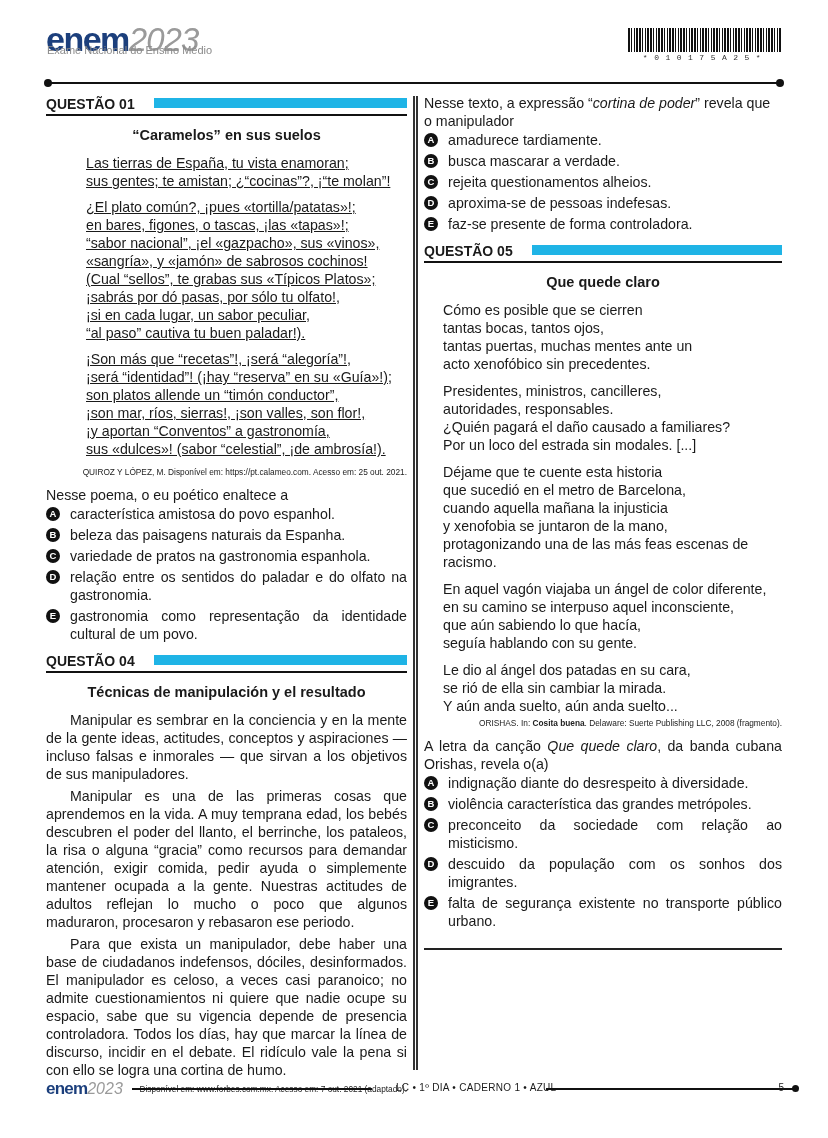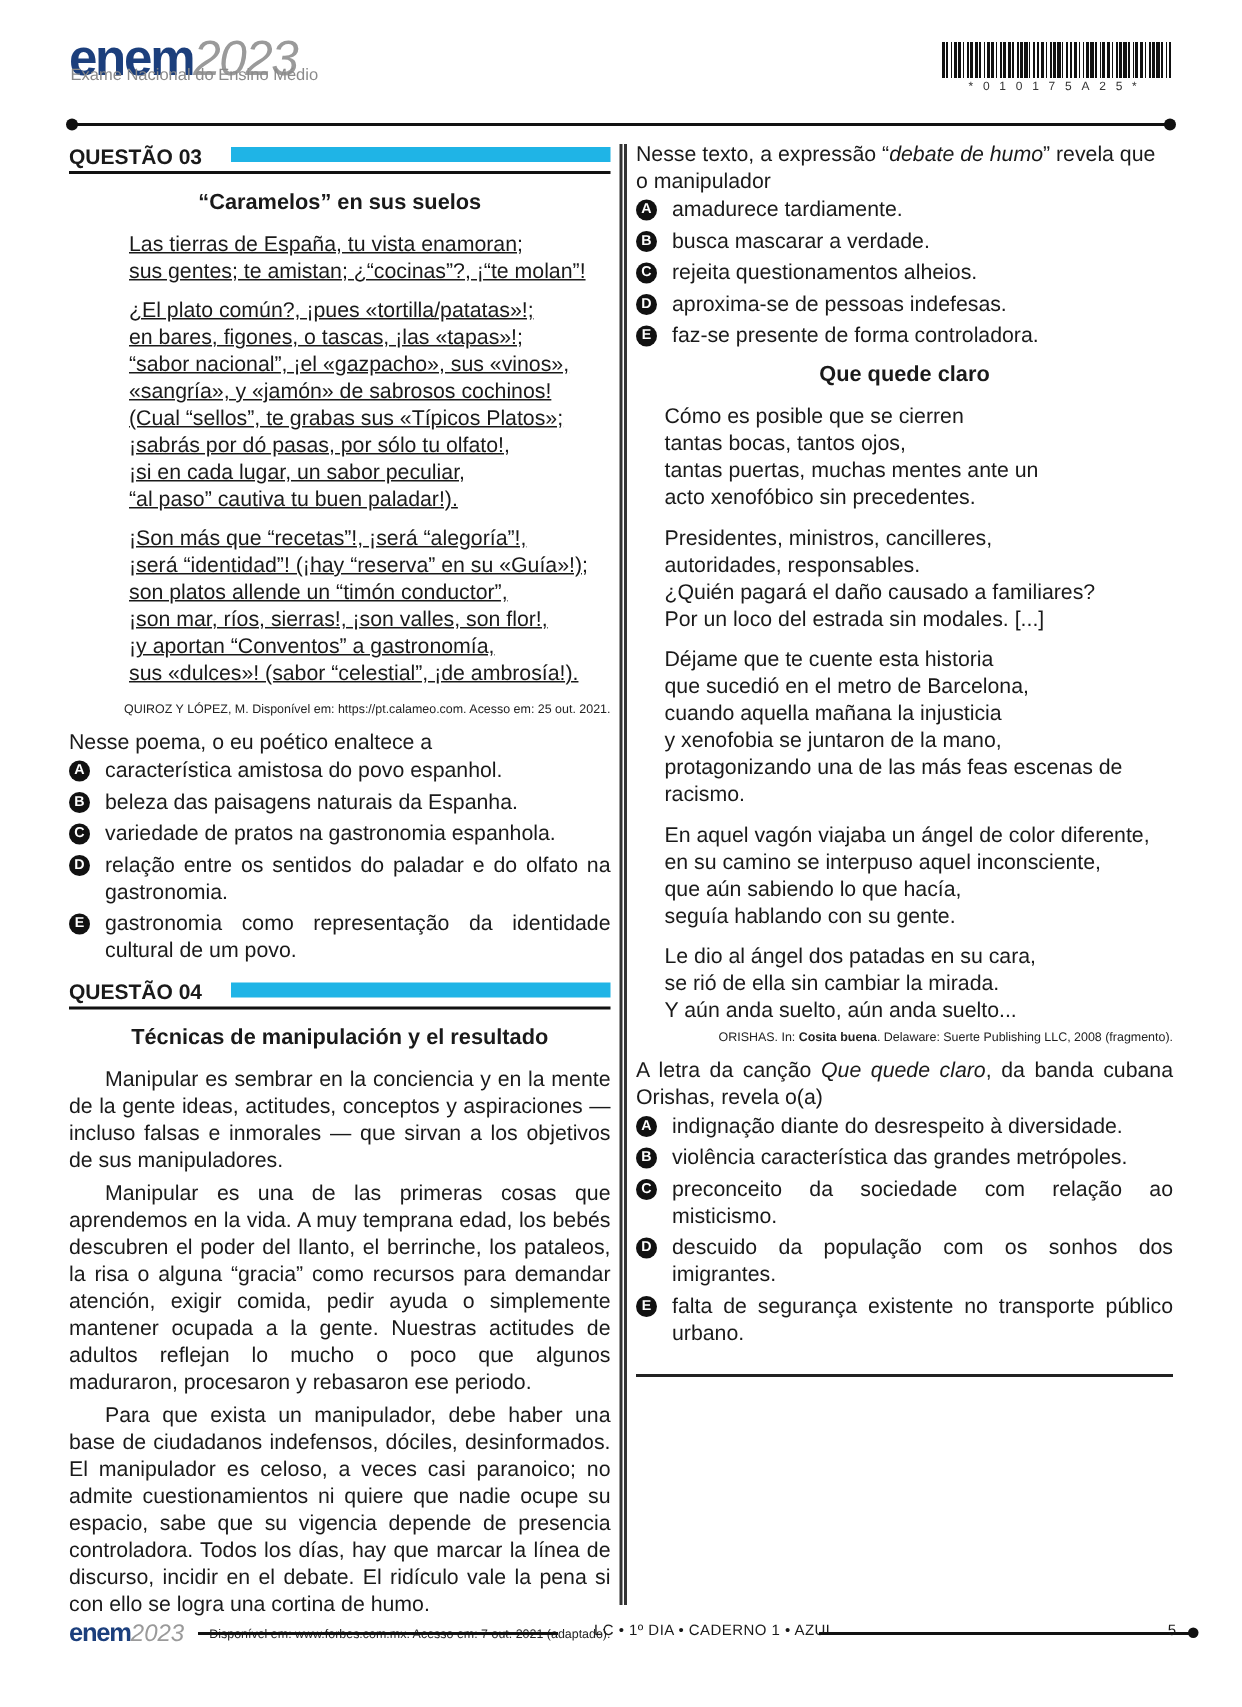--- a/index.html
+++ b/index.html
@@ -6,21 +6,21 @@
   body { width: 828px; height: 1138px; position: relative; overflow: hidden;
          font-family: "Liberation Sans", sans-serif; color: #1a1a1a; }
 
   
   .logo { position: absolute; left: 46px; top: 22px; line-height: 1; }
   .logo .enem { font-family: "Liberation Sans", sans-serif; font-weight: bold; color: #1c3f7c; font-size: 34px; letter-spacing: -1.5px; }
   .logo .year { font-family: "Liberation Sans", sans-serif; color: #9a9a9a; font-size: 33px; font-style: italic; letter-spacing: -1px; font-weight: normal; }
   .logo-sub { position: absolute; left: 47px; top: 44px; font-size: 11px; color: #8a8a8a; }
   .barcode { position: absolute; left: 628px; top: 28px; width: 154px; height: 24px;
              background: repeating-linear-gradient(90deg, #111 0 2px, #fff 2px 3px, #111 3px 4px, #fff 4px 6px, #111 6px 7px, #fff 7px 8px, #111 8px 10px, #fff 10px 11px); }
-  .barcode-text { position: absolute; left: 628px; top: 53px; width: 154px; text-align: center; font-family: Liberation Sans, sans-serif; font-size: 8px; letter-spacing: 6.5px; color: #333; }
+  .barcode-text { position: absolute; left: 628px; top: 53px; width: 154px; text-align: center; font-family: Liberation Mono, monospace; font-size: 8px; letter-spacing: 6.5px; color: #333; }
   .top-rule { position: absolute; left: 47px; top: 82px; width: 734px; height: 2px; background: #111; }
   .top-rule:before { content: ""; position: absolute; left: -3px; top: -3px; width: 8px; height: 8px; border-radius: 50%; background: #111; }
   .top-rule:after { content: ""; position: absolute; right: -3px; top: -3px; width: 8px; height: 8px; border-radius: 50%; background: #111; }
 
   
   .col-div { position: absolute; left: 413px; top: 96px; width: 5px; height: 974px;
              border-left: 2px solid #333; border-right: 2px solid #333; box-sizing: border-box; }
 
   .col { position: absolute; top: 94px; font-size: 14.2px; line-height: 18px; }
   .col-left { left: 46px; width: 361px; }
@@ -69,21 +69,21 @@
 <div class="barcode"></div>
 <div class="barcode-text">*010175A25*</div>
 <div class="top-rule"></div>
 
 <div class="col-div"></div>
 
 <div class="col col-left">
 
   <section>
     <div class="q-head">
-      <span class="label">QUESTÃO 03</span>
+      <span class="label">QUESTÃO 01</span>
       <span class="bar"></span>
     </div>
     <div class="title">“Caramelos” en sus suelos</div>
     <div class="poem">
       <div class="stanza">Las tierras de España, tu vista enamoran;
 sus gentes; te amistan; ¿“cocinas”?, ¡“te molan”!</div>
       <div class="stanza">¿El plato común?, ¡pues «tortilla/patatas»!;
 en bares, figones, o tascas, ¡las «tapas»!;
 “sabor nacional”, ¡el «gazpacho», sus «vinos»,
 «sangría», y «jamón» de sabrosos cochinos!
@@ -134,21 +134,21 @@
       <p>Manipular es sembrar en la conciencia y en la mente de la gente ideas, actitudes, conceptos y aspiraciones — incluso falsas e inmorales — que sirvan a los objetivos de sus manipuladores.</p>
       <p>Manipular es una de las primeras cosas que aprendemos en la vida. A muy temprana edad, los bebés descubren el poder del llanto, el berrinche, los pataleos, la risa o alguna “gracia” como recursos para demandar atención, exigir comida, pedir ayuda o simplemente mantener ocupada a la gente. Nuestras actitudes de adultos reflejan lo mucho o poco que algunos maduraron, procesaron y rebasaron ese periodo.</p>
       <p>Para que exista un manipulador, debe haber una base de ciudadanos indefensos, dóciles, desinformados. El manipulador es celoso, a veces casi paranoico; no admite cuestionamientos ni quiere que nadie ocupe su espacio, sabe que su vigencia depende de presencia controladora. Todos los días, hay que marcar la línea de discurso, incidir en el debate. El ridículo vale la pena si con ello se logra una cortina de humo.</p>
     </div>
     <div class="source">Disponível em: www.forbes.com.mx. Acesso em: 7 out. 2021 (adaptado).</div>
   </section>
 </div>
 
 <div class="col col-right">
   <section>
-    <div class="stem"><span>Nesse texto, a expressão “</span><i>debate de humo</i><span>” revela que o manipulador</span></div>
+    <div class="stem"><span>Nesse texto, a expressão “</span><i>cortina de poder</i><span>” revela que o manipulador</span></div>
     <ul class="options">
       <li>
           <span class="badge">A</span>
           <span class="opt-text">amadurece tardiamente.</span>
         </li>
       <li>
           <span class="badge">B</span>
           <span class="opt-text">busca mascarar a verdade.</span>
         </li>
       <li>
@@ -160,20 +160,24 @@
           <span class="opt-text">aproxima-se de pessoas indefesas.</span>
         </li>
       <li>
           <span class="badge">E</span>
           <span class="opt-text">faz-se presente de forma controladora.</span>
         </li>
     </ul>
   </section>
 
   <section>
+    <div class="q-head">
+      <span class="label">QUESTÃO 05</span>
+      <span class="bar"></span>
+    </div>
     <div class="title">Que quede claro</div>
     <div class="poem-right">
       <div class="stanza">Cómo es posible que se cierren
 tantas bocas, tantos ojos,
 tantas puertas, muchas mentes ante un
 acto xenofóbico sin precedentes.</div>
       <div class="stanza">Presidentes, ministros, cancilleres,
 autoridades, responsables.
 ¿Quién pagará el daño causado a familiares?
 Por un loco del estrada sin modales. [...]</div>

